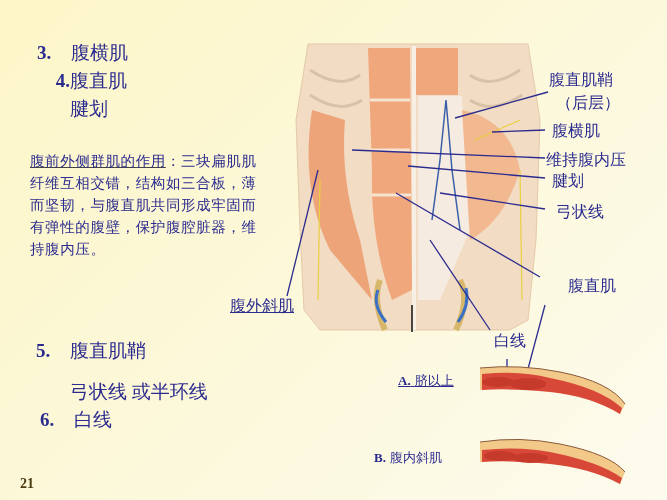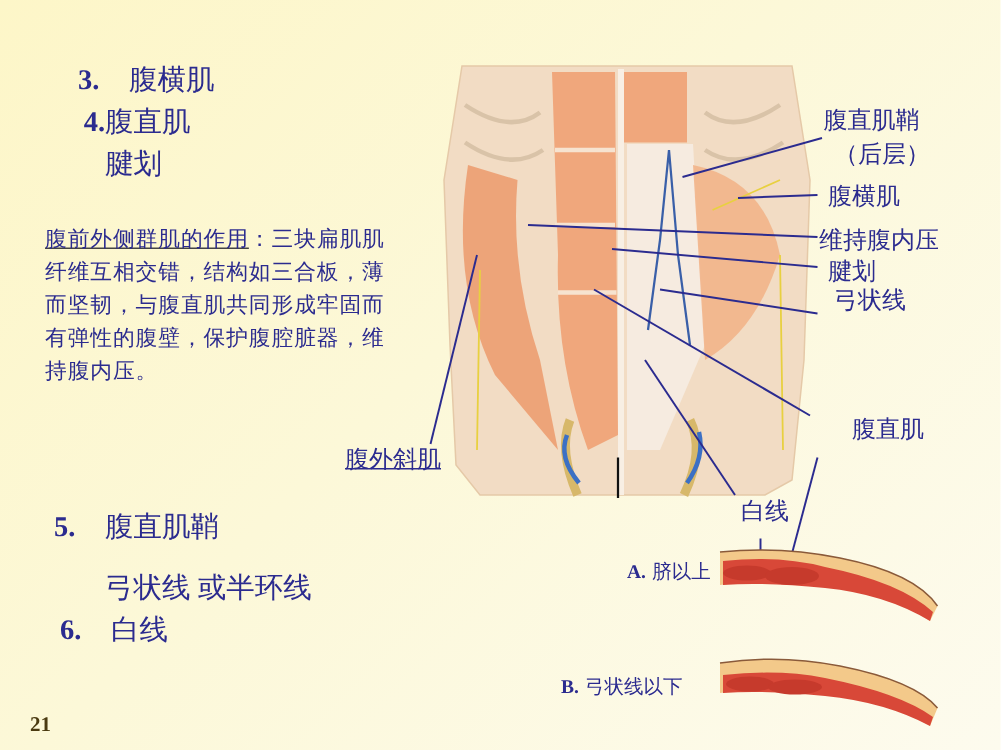--- a/index.html
+++ b/index.html
@@ -16,29 +16,29 @@
   .desc .u { text-decoration:underline; text-decoration-color:#444; }
   .label { font-size:16px; color:#2b2b8f; white-space:nowrap; }
   .small-label { font-size:13px; color:#2b2b8f; white-space:nowrap; }
   .small-label b { font-family:"Liberation Serif", serif; }
   .pg { font-family:"Liberation Serif", serif; font-weight:bold; font-size:14px; color:#4a3a10; }
   svg { position:absolute; left:0; top:0; }
 </style>
 </head>
 <body>
 
-<div class="abs item" style="left:52px;top:40px;">
+<div class="abs item" style="left:37px;top:40px;">
   <span class="num">3.</span><span>腹横肌</span>
 </div>
 <div class="abs item" style="left:36px;top:68px;text-align:right;">
   <span class="num">4.</span><span>腹直肌</span>
 </div>
 <div class="abs item" style="left:70px;top:96px;">腱划</div>
 
-<div class="abs desc" style="left:30px;top:150px;font-family:Liberation Mono, monospace;">
+<div class="abs desc" style="left:30px;top:150px;">
   <span class="u">腹前外侧群肌的作用</span><span>：三块扁肌肌纤维互相交错，结构如三合板，薄而坚韧，与腹直肌共同形成牢固而有弹性的腹壁，保护腹腔脏器，维持腹内压。</span>
 </div>
 
 <div class="abs item" style="left:36px;top:338px;">
   <span class="num">5.</span><span>腹直肌鞘</span>
 </div>
 <div class="abs item" style="left:70px;top:379px;font-family:Liberation Serif, serif;">弓状线 或半环线</div>
 <div class="abs item" style="left:40px;top:407px;">
   <span class="num">6.</span><span>白线</span>
 </div>
@@ -100,23 +100,23 @@
     <ellipse cx="50" cy="20" rx="18" ry="5" fill="#c63a2c"></ellipse>
     <path d="M0,4 Q40,-2 80,6 Q130,16 145,34" stroke="#8a5a3a" fill="none"></path>
   </g>
 </svg>
 
 <div class="abs label" style="left:549px;top:70px;">腹直肌鞘</div>
 <div class="abs label" style="left:556px;top:93px;">（后层）</div>
 <div class="abs label" style="left:552px;top:121px;">腹横肌</div>
 <div class="abs label" style="left:546px;top:150px;">维持腹内压</div>
 <div class="abs label" style="left:552px;top:171px;">腱划</div>
-<div class="abs label" style="left:556px;top:190px;">弓状线</div>
+<div class="abs label" style="left:556px;top:202px;">弓状线</div>
 <div class="abs label" style="left:568px;top:276px;">腹直肌</div>
 <div class="abs label" style="left:230px;top:296px;text-decoration:underline;">腹外斜肌</div>
 <div class="abs label" style="left:494px;top:331px;">白线</div>
 
-<div class="abs small-label" style="left:418px;top:372px;">
+<div class="abs small-label" style="left:398px;top:372px;text-decoration:underline;">
   <b>A.</b> <span>脐以上</span>
 </div>
 <div class="abs small-label" style="left:374px;top:449px;">
-  <b>B.</b> <span>弓状线以下</span>
+  <b>B.</b> <span>腹内斜肌</span>
 </div>
 
 </body></html>

